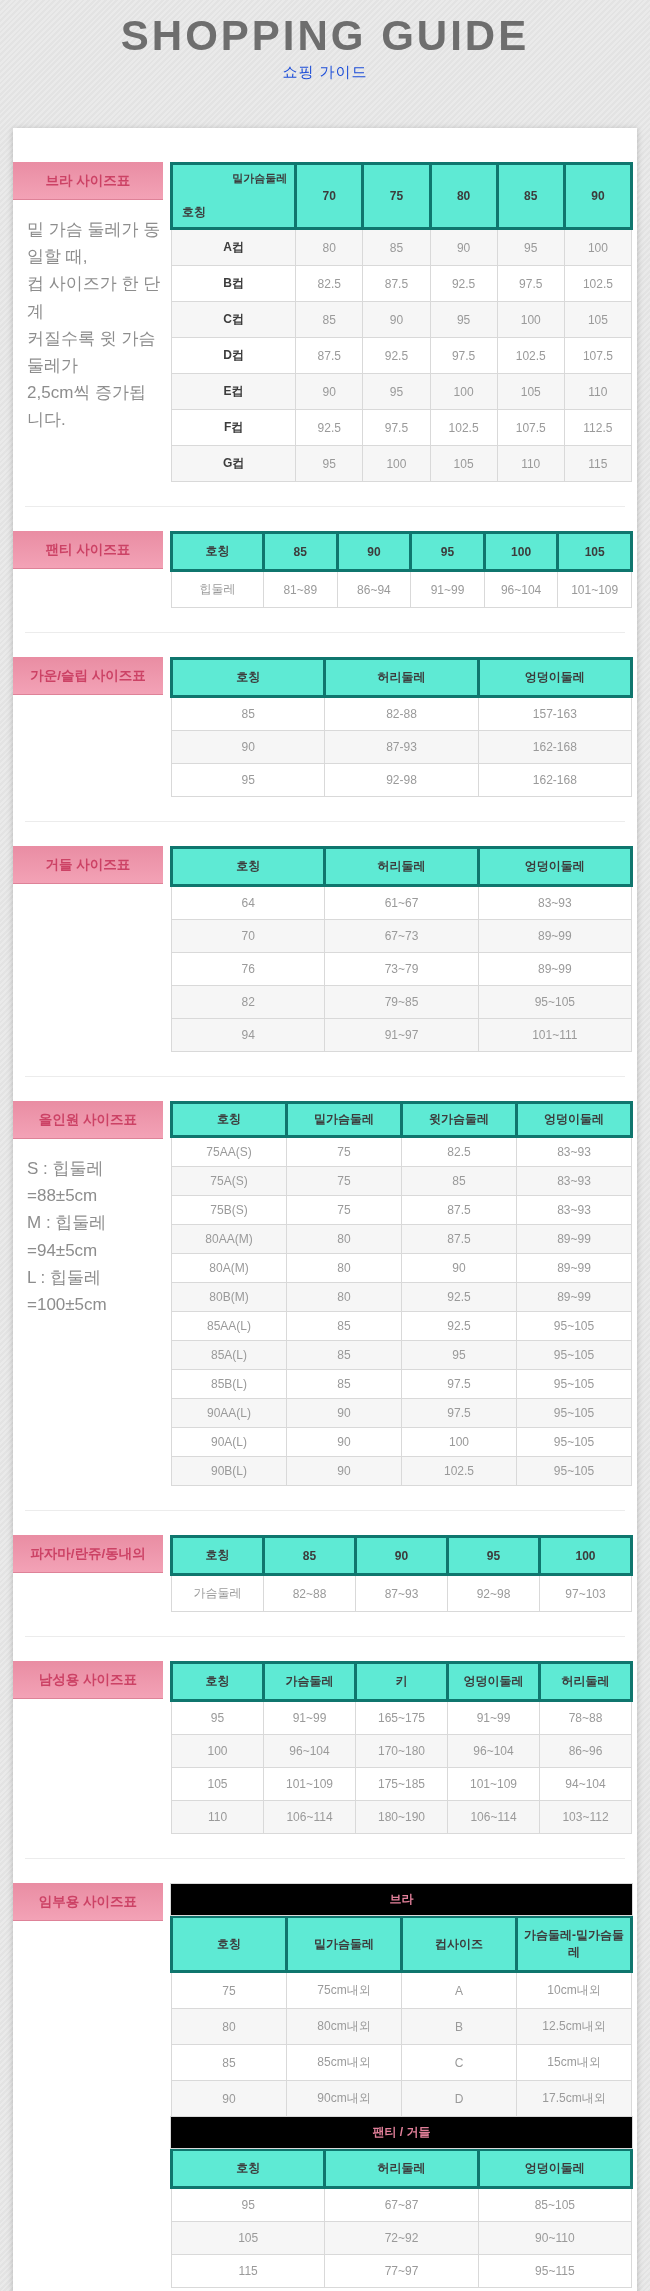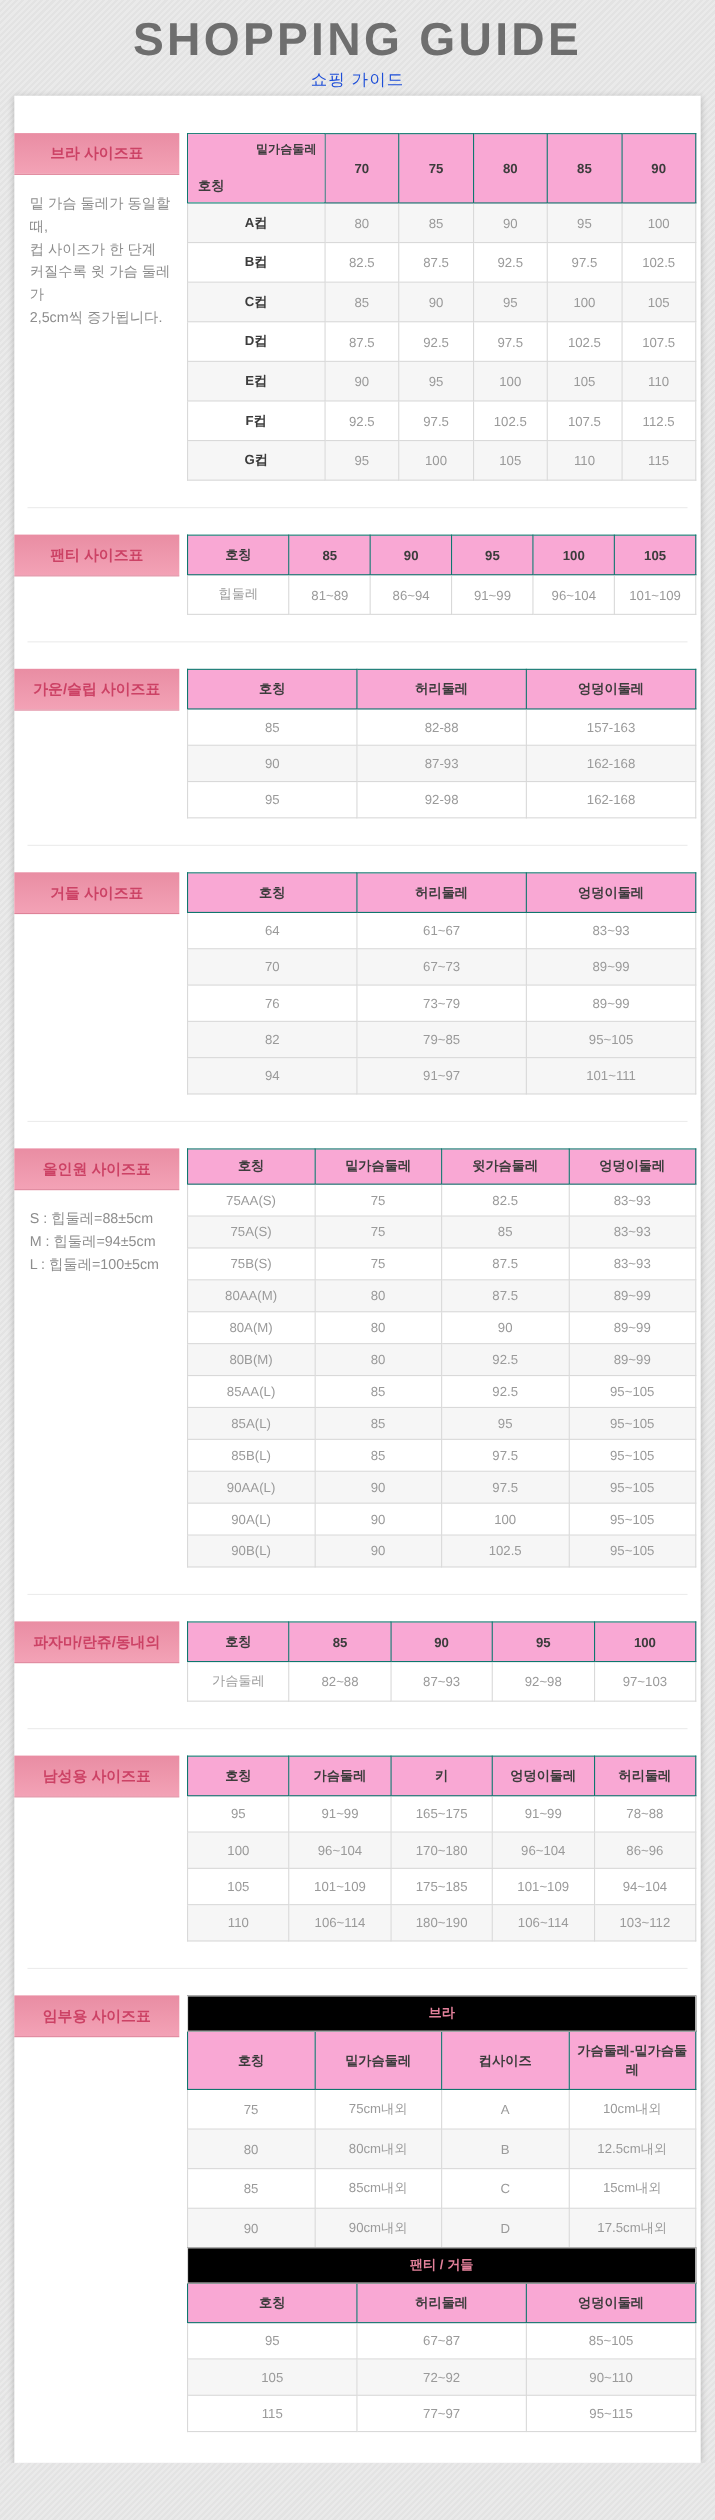--- a/index.html
+++ b/index.html
@@ -2,46 +2,46 @@
 <html><head>
 <meta charset="utf-8">
 <style>
   html,body{margin:0;padding:0;}
   body{
     width:650px;
     background:repeating-linear-gradient(135deg,#eaeaea 0px,#eaeaea 2px,#e3e3e3 2px,#e3e3e3 4px);
     font-family:"Liberation Sans","DejaVu Sans",sans-serif;
     -webkit-font-smoothing:antialiased;
   }
-  .page-header{height:87px;text-align:center;padding-top:6px;box-sizing:border-box;border-radius:10px;}
+  .page-header{height:128px;text-align:center;padding-top:6px;box-sizing:border-box;border-radius:10px;}
   .page-title{font-size:42px;font-weight:bold;color:#6e6e6e;letter-spacing:3px;margin-top:6px;}
   .page-subtitle{font-size:15px;color:#1d4ed8;margin-top:3px;letter-spacing:1px;}
 
   .panel{
     width:624px;margin-left:13px;background:#ffffff;
     box-shadow:0 1px 6px rgba(0,0,0,.22);
     padding:34px 0 28px 0;box-sizing:border-box;
   }
 
   .section{display:flex;align-items:flex-start;padding-right:4px;}
   .section-left{width:157px;flex:none;}
   .section-label{
     width:150px;height:38px;line-height:38px;box-sizing:border-box;
     text-align:center;font-weight:bold;font-size:13.5px;
     color:#cc4265;background:linear-gradient(#e98da3,#f3a2b6);
     border-bottom:1px solid #de8298;
   }
-  .section-note{margin:16px 8px 0 14px;font-size:13px;color:#8d8d8d;line-height:1.6;}
+  .section-note{margin:16px 8px 0 14px;font-size:17px;color:#8d8d8d;line-height:1.6;}
   .section-body{flex:1;min-width:0;}
 
   table.size-table{width:100%;border-collapse:collapse;table-layout:fixed;
     font-size:12px;color:#9a9a9a;text-align:center;}
   table.size-table th{
-    background:#f9a8d4;color:#3c3c3c;font-weight:bold;
-    border:1px solid #0f766e;padding:9px 3px;font-size:12px;
+    background:#5eead4;color:#3c3c3c;font-weight:bold;
+    border:3px solid #0f766e;padding:9px 3px;font-size:12px;
   }
   table.size-table td{border:1px solid #d9d9d9;padding:9px 3px;background:#fff;}
   table.size-table tr.alt td{background:#f6f6f6;}
   table.size-table.compact th,table.size-table.compact td{padding:7px 3px;}
 
   .section[data-name="section-bra"] table.size-table td:first-child{color:#3c3c3c;font-weight:bold;}
 
   th.diag{height:44px;position:relative;padding:0;
     background-color:#f2f2f2;
     background-image:linear-gradient(to bottom right,transparent 49.4%,#c8c8c8 49.4%,#c8c8c8 50.6%,transparent 50.6%);

